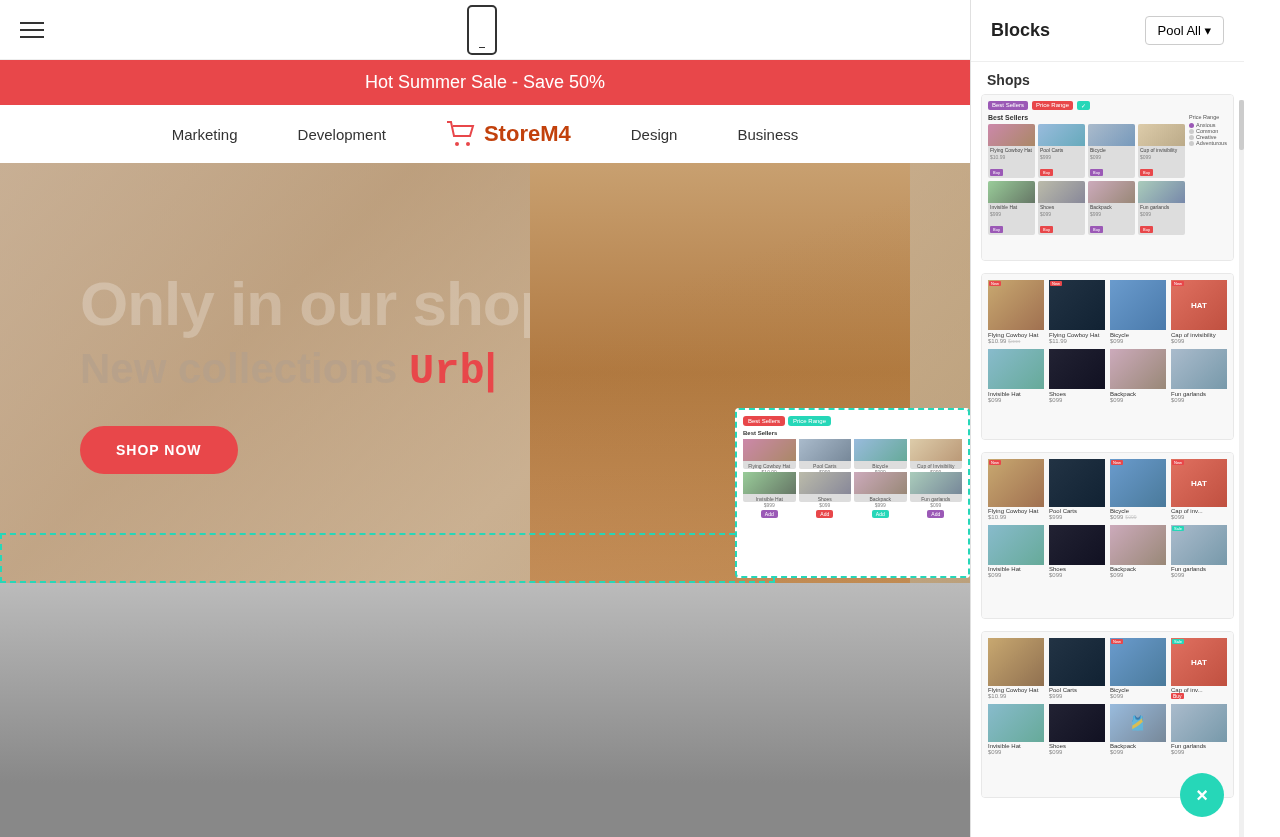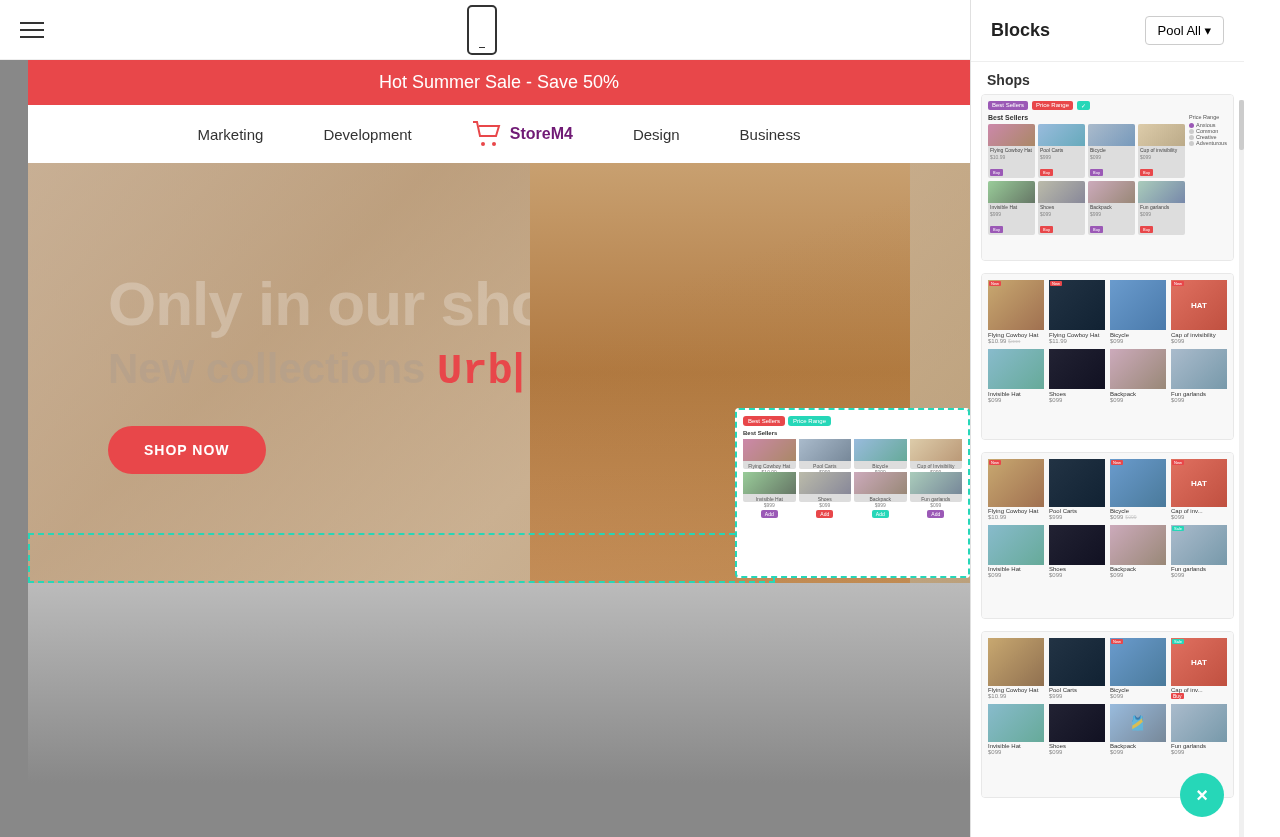--- a/index.html
+++ b/index.html
@@ -41,21 +41,20 @@
     .phone-icon::after {
       content: ''; width: 6px; height: 1px; background: #333;
       position: absolute; bottom: 5px;
     }
 
     
     .website-preview {
       position: absolute;
       top: 60px; left: 0; right: 0; bottom: 0;
       overflow: hidden;
-      padding-left: 28px;
     }
 
     
     .promo-banner {
       background: #e8474a;
       color: #fff;
       text-align: center;
       padding: 12px;
       font-size: 18px;
       font-weight: 500;
@@ -323,21 +322,21 @@
 
     <div class="site-nav">
       <a class="nav-link">Marketing</a>
       <a class="nav-link">Development</a>
       <div class="nav-logo">
         <svg width="30" height="26" viewBox="0 0 30 26" fill="none">
           <path d="M1 1h4l3 14h16l3-10H7" stroke="#e8474a" stroke-width="2" fill="none"></path>
           <circle cx="11" cy="23" r="2" fill="#e8474a"></circle>
           <circle cx="22" cy="23" r="2" fill="#e8474a"></circle>
         </svg>
-        <span style="color:#701a75; font-size:16px; font-weight:700;">StoreM4</span>
+        <span style="color:#c2410c; font-size:22px; font-weight:700;">StoreM4</span>
       </div>
       <a class="nav-link">Design</a>
       <a class="nav-link">Business</a>
     </div>
 
     <div class="hero-section">
       <div class="hero-bg">
         <div class="hero-person"></div>
         <div class="hero-text">
           <div class="hero-title">Only in our shop</div>

